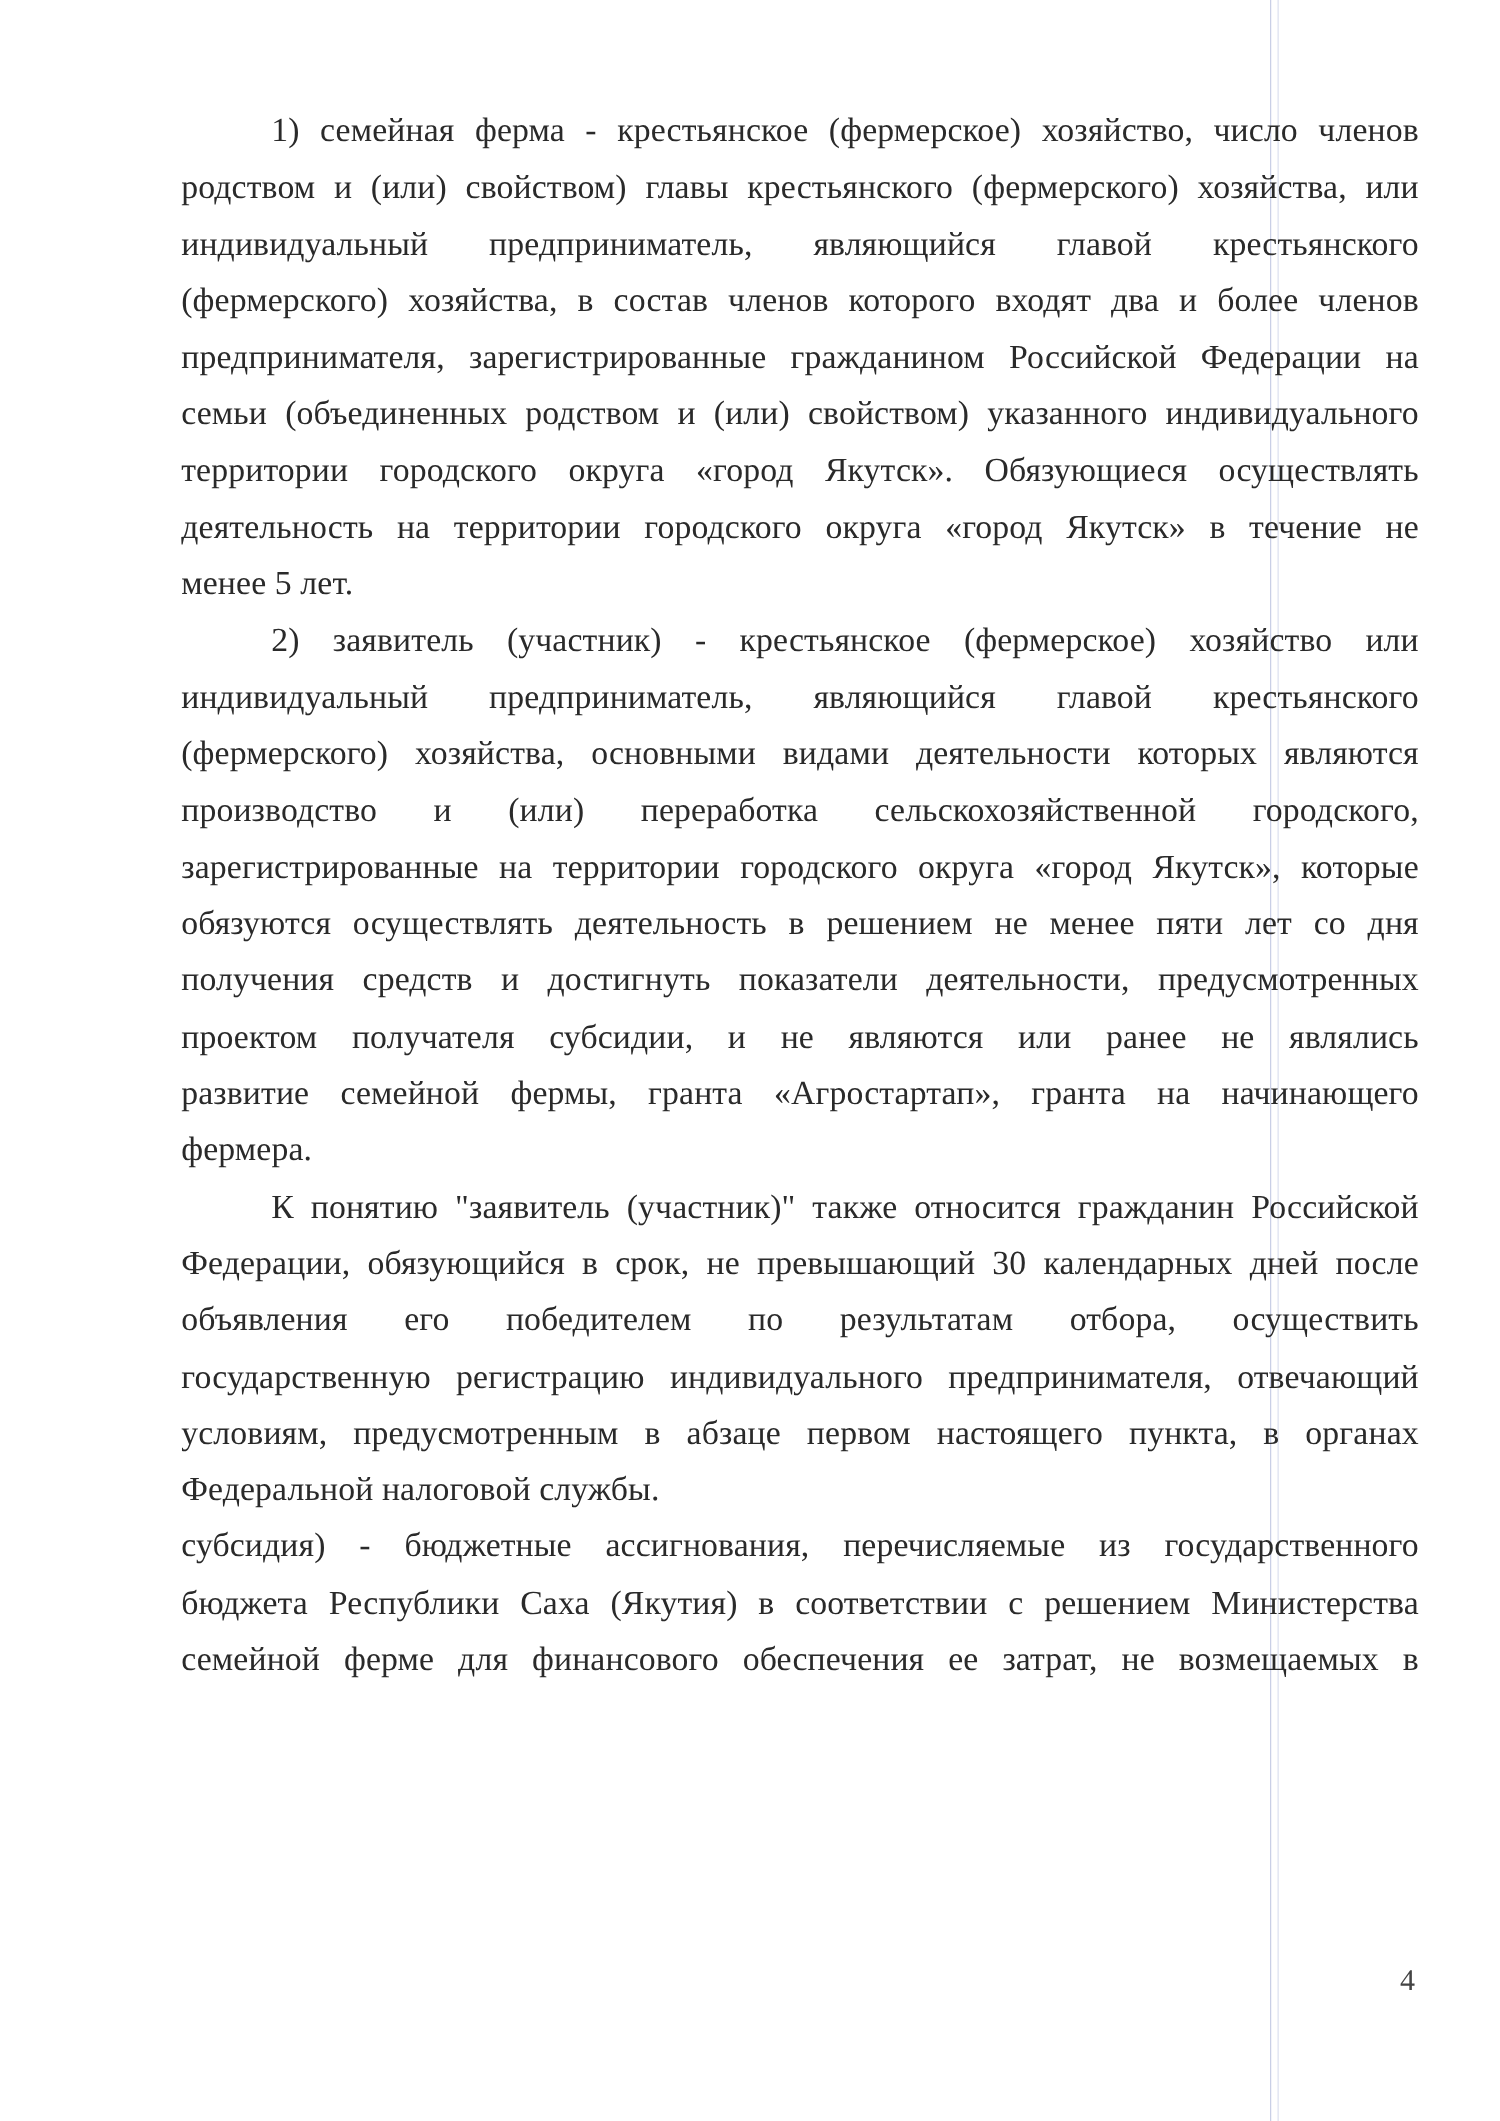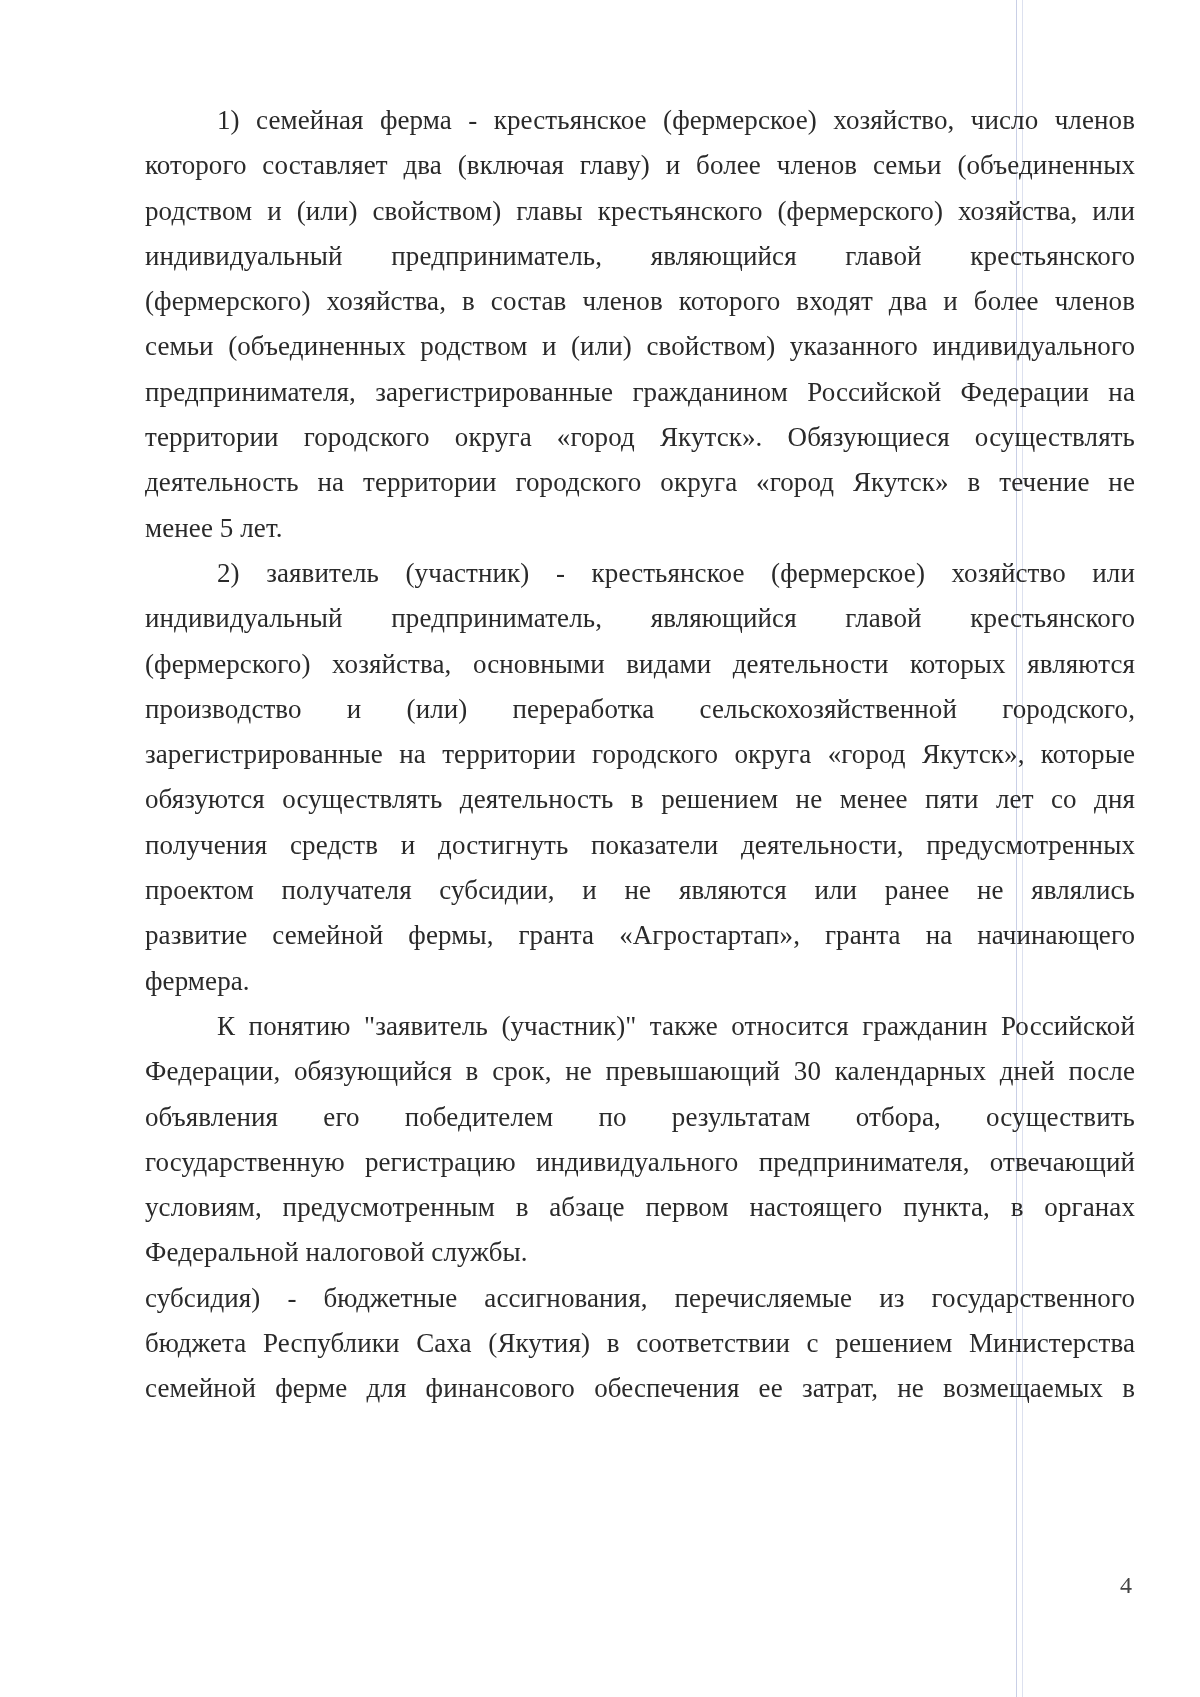--- a/index.html
+++ b/index.html
@@ -1,44 +1,43 @@
 <!DOCTYPE html>
 <html><head>
 <meta charset="utf-8">
 <style>
   html, body { margin: 0; padding: 0; }
   body {
     width: 1200px; height: 1697px; background: #ffffff; position: relative; overflow: hidden;
     font-family: "Liberation Serif", "DejaVu Serif", serif; color: #2a2a2a;
   }
   .scan-line { position: absolute; top: 0; bottom: 0; width: 1px; background: #c9cfe6; }
-  .page { position: absolute; left: 145px; top: 82px; width: 990px; margin-top: 16px; }
+  .page { position: absolute; left: 145px; top: 82px; width: 990px; }
   .line {
     font-size: 27px; height: 45.3px; line-height: 45.3px; white-space: nowrap;
     text-align: justify; text-align-last: justify; letter-spacing: 0.1px;
   }
   .line.indent { padding-left: 72px; }
   .line.last { text-align-last: left; }
   .page-number { position: absolute; right: 68px; top: 1572px; font-size: 24px; color: #444; }
 </style>
 </head>
 <body>
 
 <div class="scan-line" style="left:1016px"></div>
 <div class="scan-line" style="left:1022px; background:#dde1ef"></div>
 
 <div class="page">
   <div>
     <div class="line indent">1) семейная ферма - крестьянское (фермерское) хозяйство, число членов</div>
-    <div class="line">которого составляет два (включая главу) и более членов семьи (объединенных</div>
     <div class="line">родством и (или) свойством) главы крестьянского (фермерского) хозяйства, или</div>
     <div class="line">индивидуальный предприниматель, являющийся главой крестьянского</div>
     <div class="line">(фермерского) хозяйства, в состав членов которого входят два и более членов</div>
+    <div class="line">предпринимателя, зарегистрированные гражданином Российской Федерации на</div>
     <div class="line">семьи (объединенных родством и (или) свойством) указанного индивидуального</div>
-    <div class="line">предпринимателя, зарегистрированные гражданином Российской Федерации на</div>
     <div class="line">территории городского округа «город Якутск». Обязующиеся осуществлять</div>
     <div class="line">деятельность на территории городского округа «город Якутск» в течение не</div>
     <div class="line last">менее 5 лет.</div>
   </div>
 
   <div>
     <div class="line indent">2) заявитель (участник) - крестьянское (фермерское) хозяйство или</div>
     <div class="line">индивидуальный предприниматель, являющийся главой крестьянского</div>
     <div class="line">(фермерского) хозяйства, основными видами деятельности которых являются</div>
     <div class="line">производство и (или) переработка сельскохозяйственной городского,</div>

